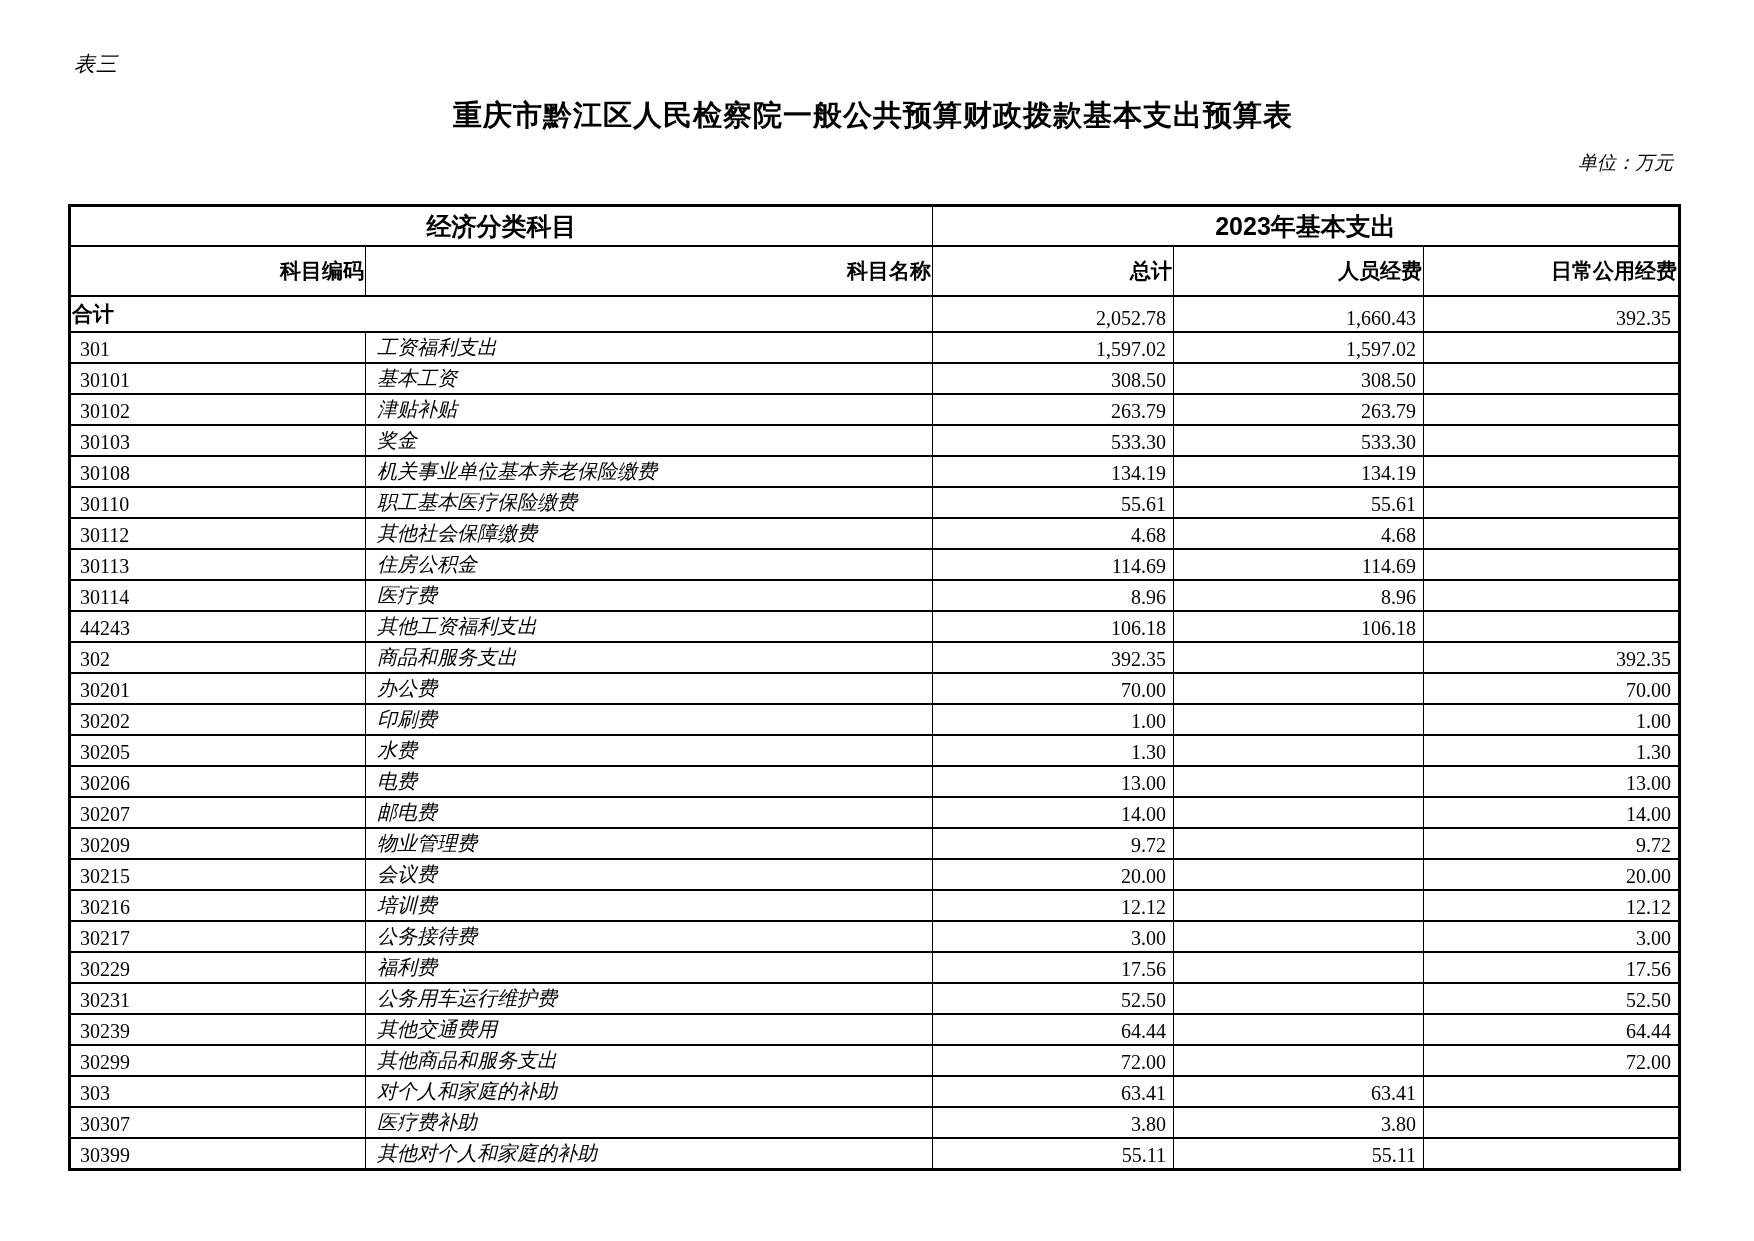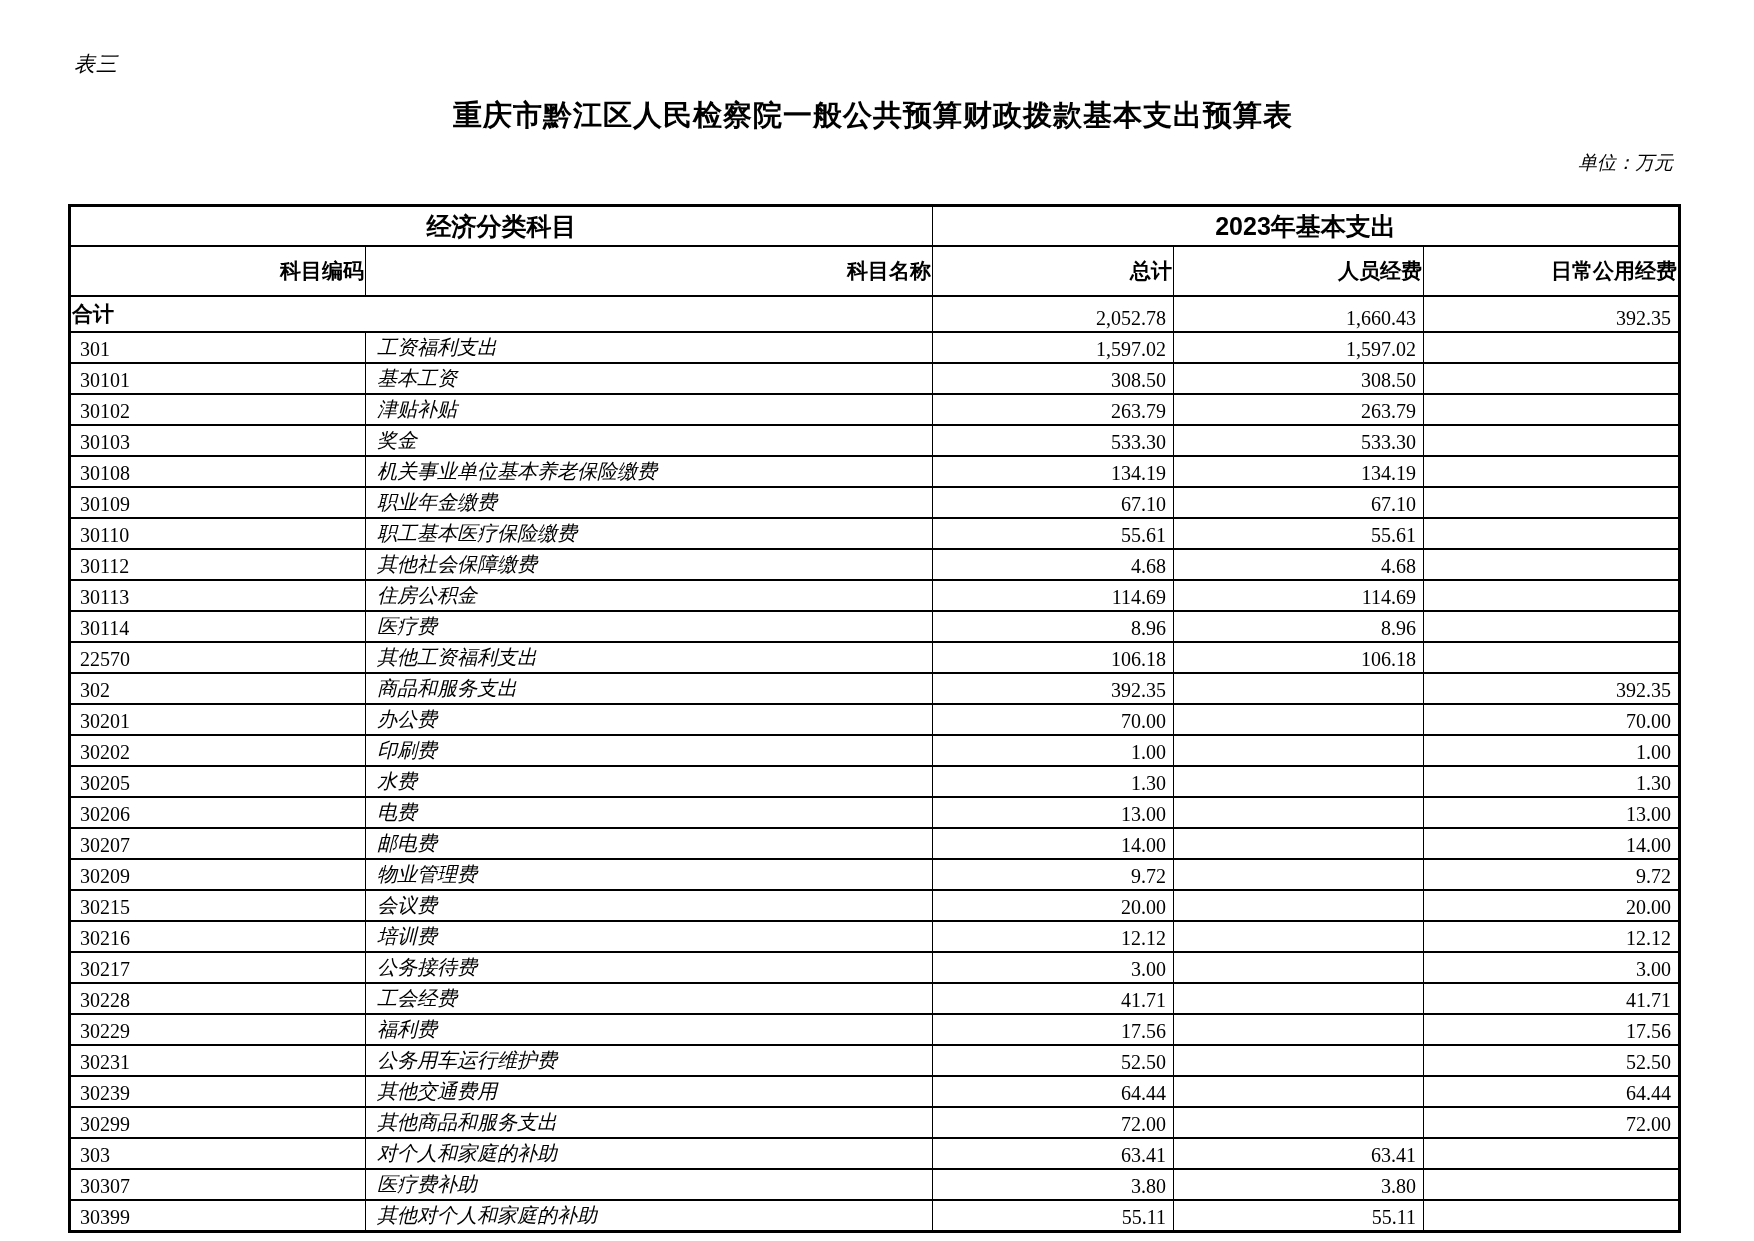--- a/index.html
+++ b/index.html
@@ -179,27 +179,20 @@
           <td class="num"></td>
         </tr>
         <tr class="data-row">
           <td class="code">30108</td>
           <td class="name">机关事业单位基本养老保险缴费</td>
           <td class="num">134.19</td>
           <td class="num">134.19</td>
           <td class="num"></td>
         </tr>
         <tr class="data-row">
-          <td class="code">30109</td>
-          <td class="name">职业年金缴费</td>
-          <td class="num">67.10</td>
-          <td class="num">67.10</td>
-          <td class="num"></td>
-        </tr>
-        <tr class="data-row">
           <td class="code">30110</td>
           <td class="name">职工基本医疗保险缴费</td>
           <td class="num">55.61</td>
           <td class="num">55.61</td>
           <td class="num"></td>
         </tr>
         <tr class="data-row">
           <td class="code">30112</td>
           <td class="name">其他社会保障缴费</td>
           <td class="num">4.68</td>
@@ -214,21 +207,21 @@
           <td class="num"></td>
         </tr>
         <tr class="data-row">
           <td class="code">30114</td>
           <td class="name">医疗费</td>
           <td class="num">8.96</td>
           <td class="num">8.96</td>
           <td class="num"></td>
         </tr>
         <tr class="data-row">
-          <td class="code">22570</td>
+          <td class="code">44243</td>
           <td class="name">其他工资福利支出</td>
           <td class="num">106.18</td>
           <td class="num">106.18</td>
           <td class="num"></td>
         </tr>
         <tr class="data-row">
           <td class="code">302</td>
           <td class="name">商品和服务支出</td>
           <td class="num">392.35</td>
           <td class="num"></td>
@@ -289,27 +282,20 @@
           <td class="num">12.12</td>
           <td class="num"></td>
           <td class="num">12.12</td>
         </tr>
         <tr class="data-row">
           <td class="code">30217</td>
           <td class="name">公务接待费</td>
           <td class="num">3.00</td>
           <td class="num"></td>
           <td class="num">3.00</td>
-        </tr>
-        <tr class="data-row">
-          <td class="code">30228</td>
-          <td class="name">工会经费</td>
-          <td class="num">41.71</td>
-          <td class="num"></td>
-          <td class="num">41.71</td>
         </tr>
         <tr class="data-row">
           <td class="code">30229</td>
           <td class="name">福利费</td>
           <td class="num">17.56</td>
           <td class="num"></td>
           <td class="num">17.56</td>
         </tr>
         <tr class="data-row">
           <td class="code">30231</td>

